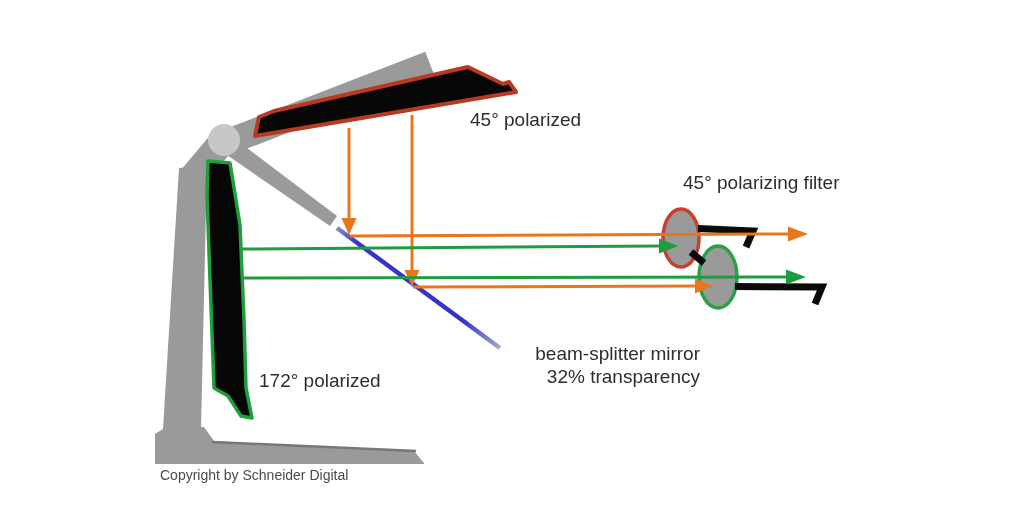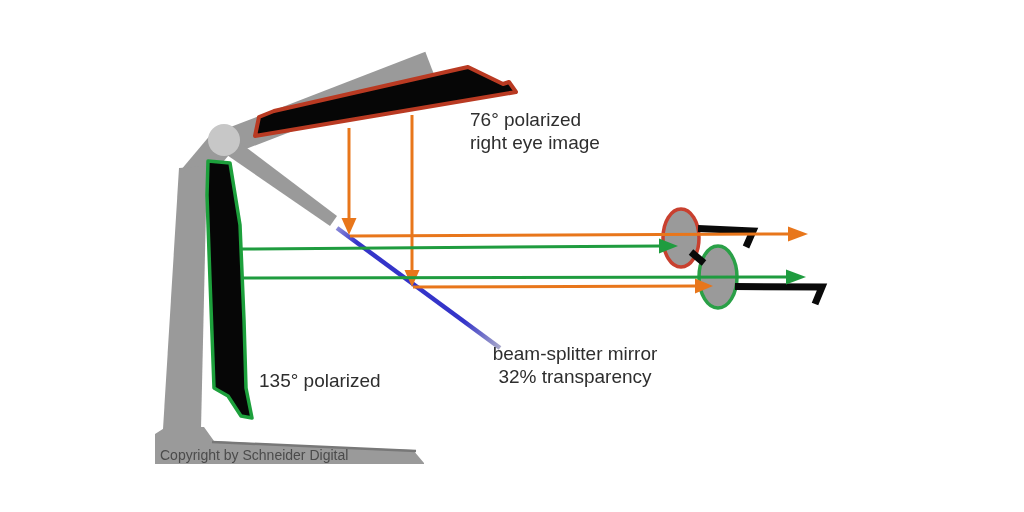--- a/index.html
+++ b/index.html
@@ -11,26 +11,27 @@
     font-family:"Liberation Sans", sans-serif;
   }
   #diagram-svg{position:absolute;left:0;top:0;}
   .lbl{
     position:absolute;
     font-size:19px;
     line-height:23px;
     color:#2e2e2e;
     white-space:nowrap;
   }
-  .lbl.center{text-align:center;white-space:normal;}
+  .lbl.center{text-align:right;white-space:normal;}
   .copyright{
     position:absolute;
     font-size:14px;
     line-height:16px;
     color:#4b4b4b;
+    margin-top:20px;
   }
 </style>
 </head>
 <body>
 
 <div id="stage">
 
   <svg id="diagram-svg" width="1024" height="512" viewBox="0 0 1024 512">
     <defs>
       <linearGradient id="bluefade" gradientUnits="userSpaceOnUse" x1="337" y1="228" x2="500" y2="348">
@@ -91,30 +92,30 @@
 
       <line x1="242" y1="249" x2="660" y2="246" stroke-width="3" stroke="#1F9C3F"></line>
       <polygon points="659,238.5 659,253.5 678,246" fill="#1F9C3F"></polygon>
 
       <line x1="242" y1="278" x2="787" y2="277" stroke-width="3" stroke="#1F9C3F"></line>
       <polygon points="786,269.5 786,284.5 806,277" fill="#1F9C3F"></polygon>
     </g>
   </svg>
 
   <div class="lbl" style="left:470px;top:108px;">
-    <div>76° polarized</div>
-    <div>right eye image</div>
+    <div>45° polarized</div>
   </div>
 
+  <div class="lbl" style="left:683px;top:171px;">45° polarizing filter</div>
 
 
   <div class="lbl center" style="left:450px;top:342px;width:250px;">
     <div>beam-splitter mirror</div>
     <div>32% transparency</div>
   </div>
 
   <div class="lbl" style="left:259px;top:369px;">
-    <div>135° polarized</div>
+    <div>172° polarized</div>
   </div>
 
   <div class="copyright" style="left:160px;top:447px;">Copyright by Schneider Digital</div>
 
 </div>
 
 </body></html>

